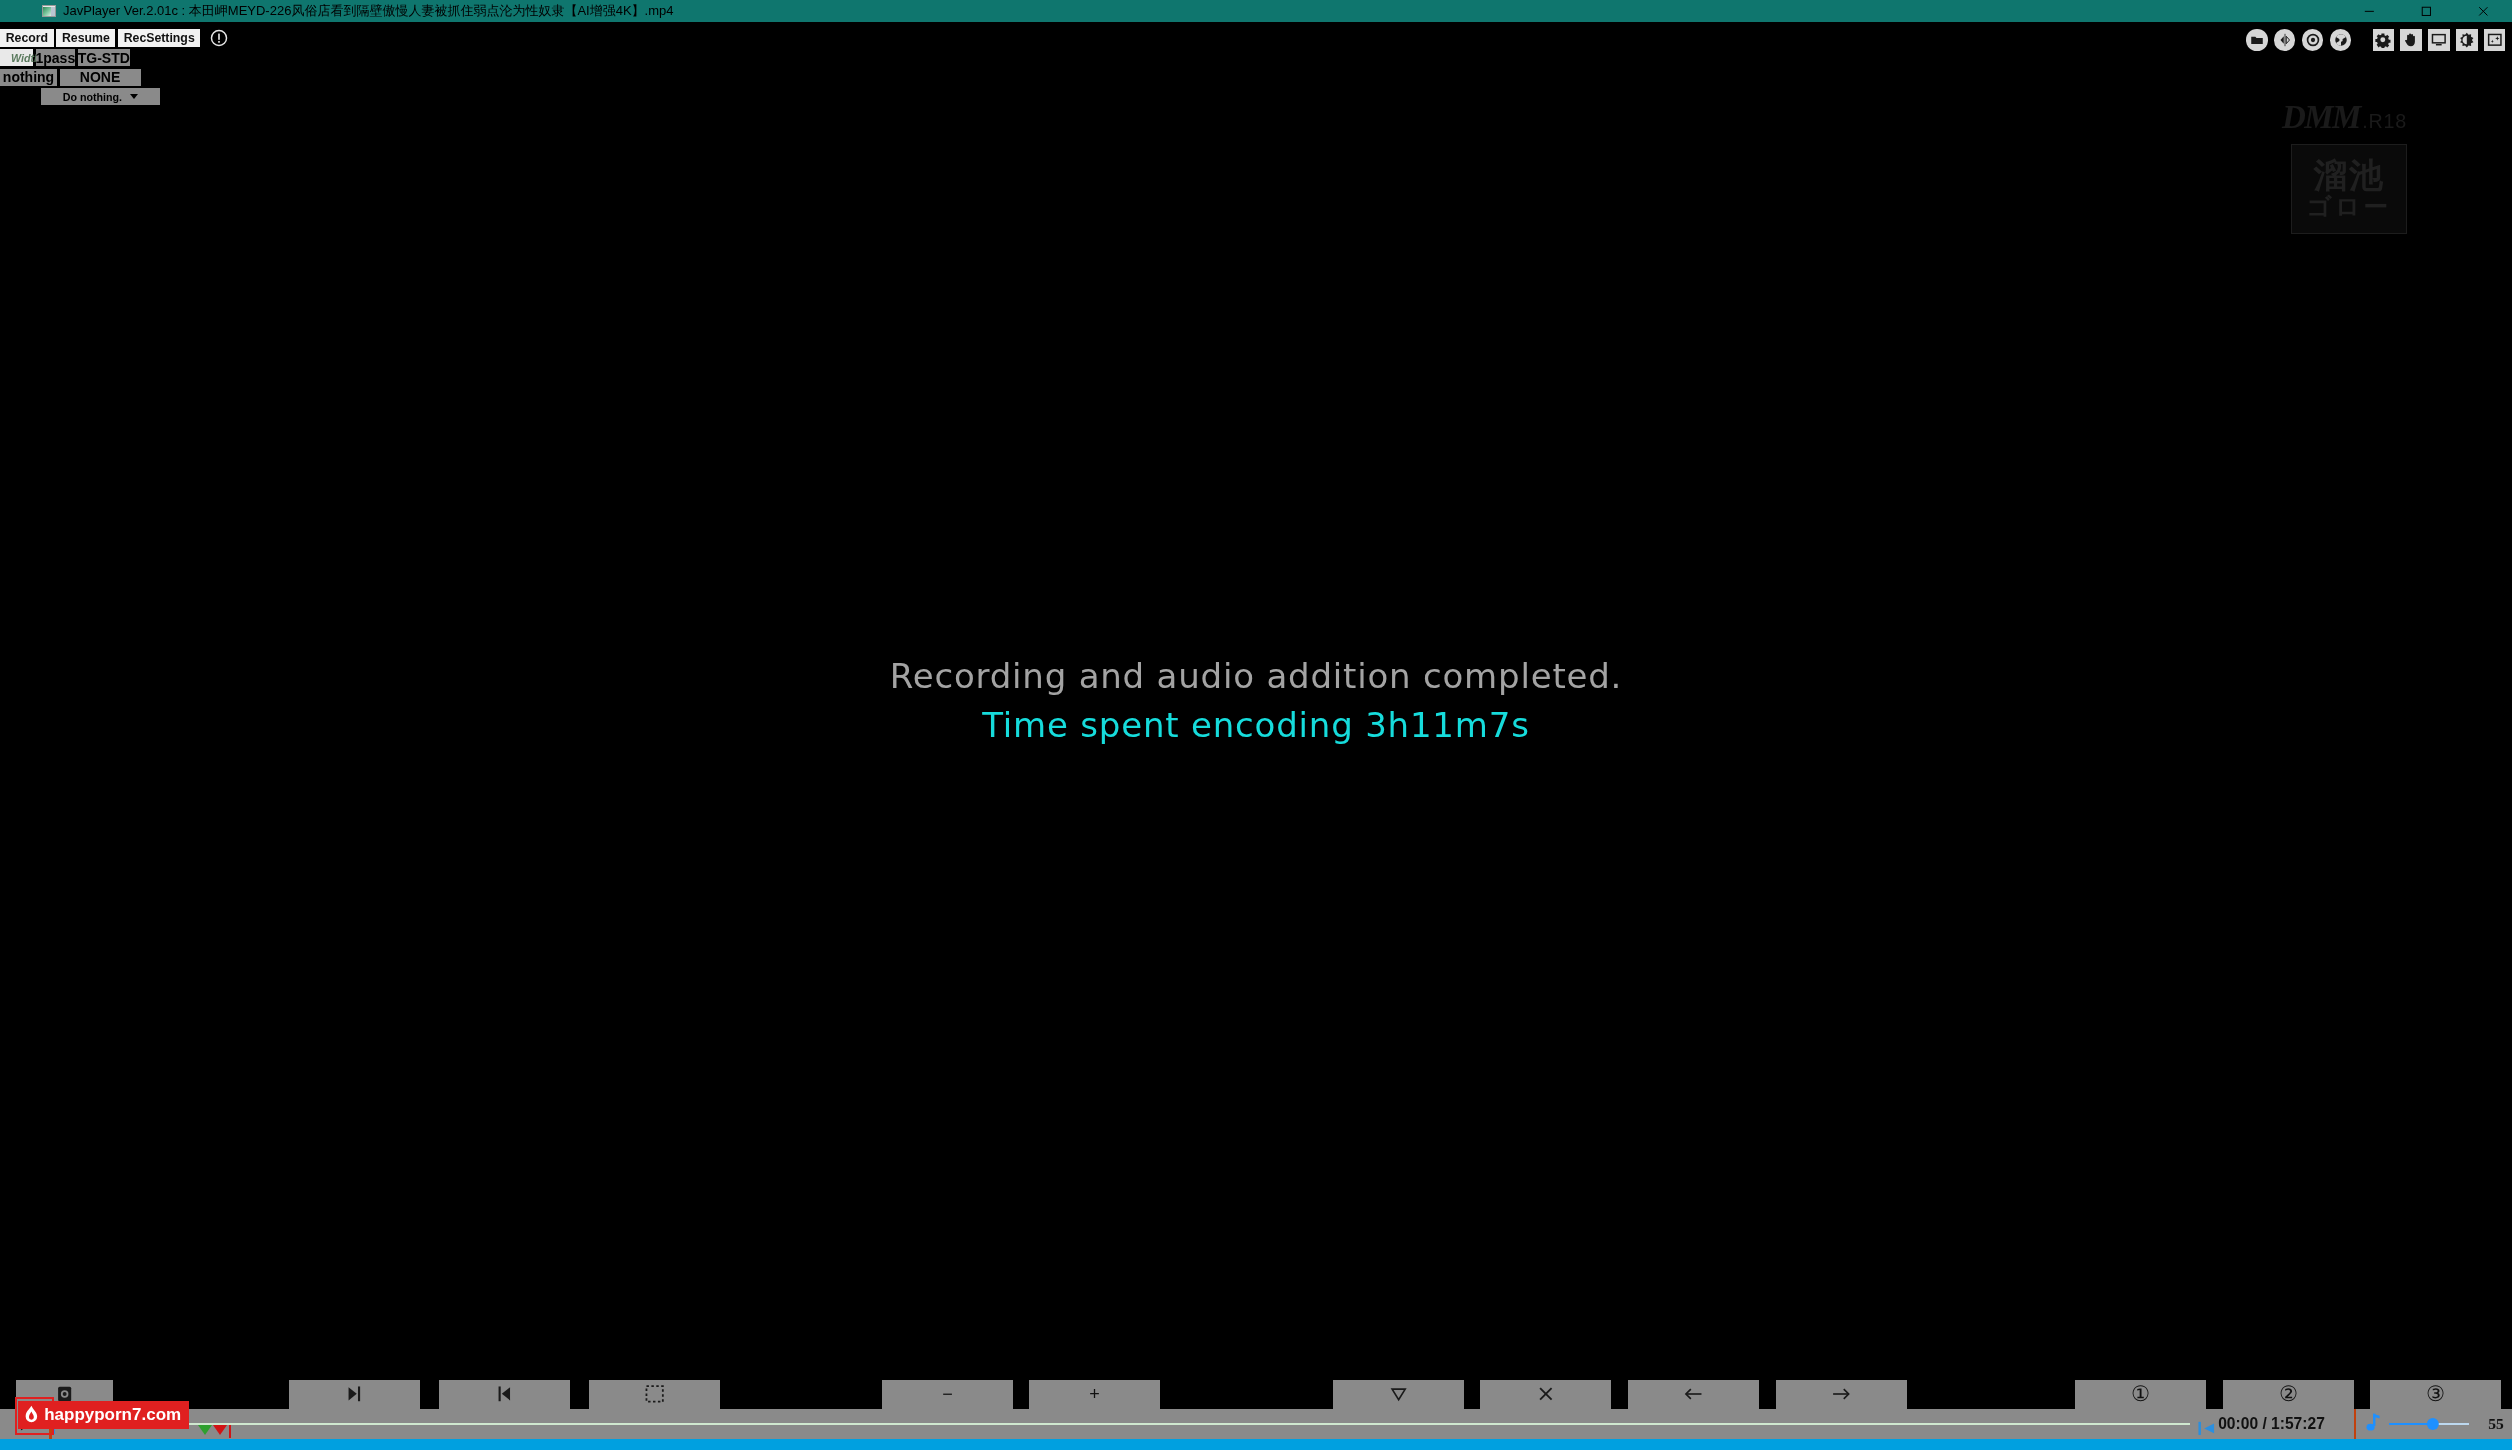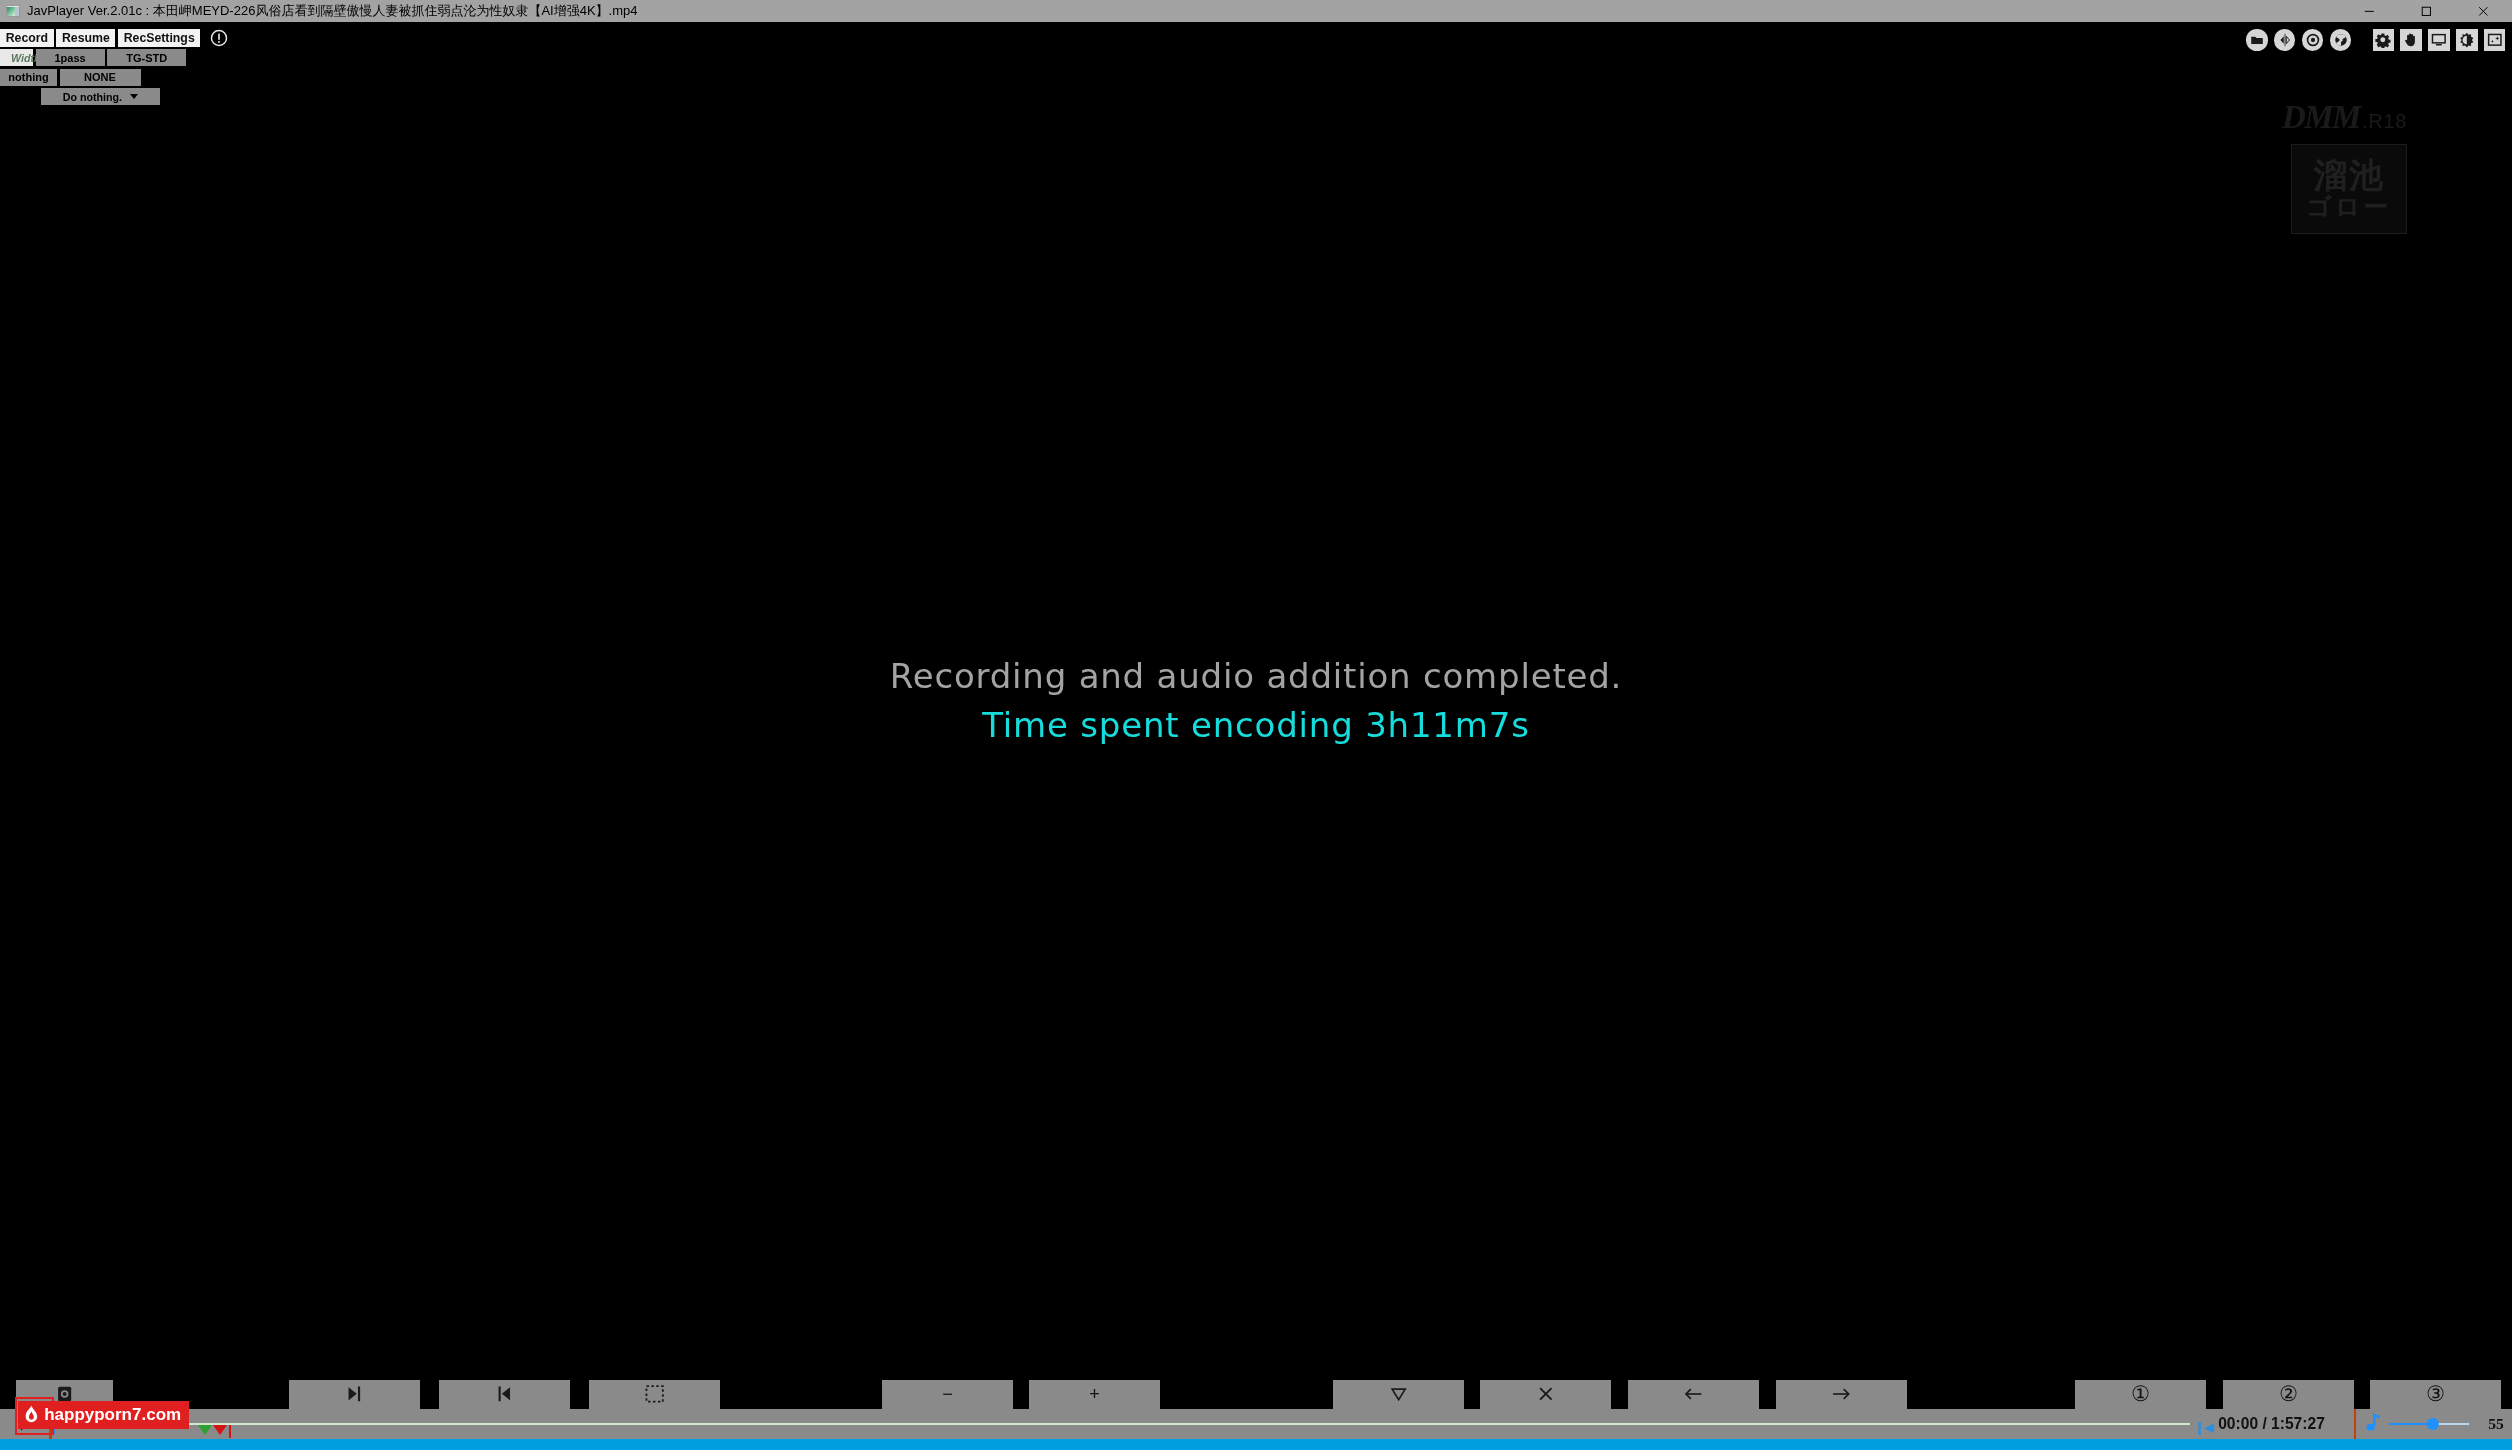--- a/index.html
+++ b/index.html
@@ -7,22 +7,22 @@
     width: 2512px; height: 1450px;
     background: #000;
     font-family: "Liberation Sans", sans-serif;
     overflow: hidden;
   }
 
   
   .titlebar {
     position: absolute; top: 0; left: 0;
     width: 2512px; height: 22px;
-    background: #a3a3a3;
-    display: flex; align-items: center;
+    background: #0f766e;
+    display: flex; align-items: center; padding-left: 36px;
   }
   .title-icon {
     width: 14.8px; height: 12.3px; margin-left: 5.7px; margin-right: 6.6px;
     background: #e8e8e8; border: 0.8px solid #999;
     position: relative; flex: 0 0 auto;
   }
   .title-icon::before {
     content: ""; position: absolute; left: 0.8px; top: 0.8px;
     width: 7.4px; height: 9px;
     background: linear-gradient(135deg,#2e8b57 0%, #7ec8a0 55%, #dfeee5 100%);
@@ -59,22 +59,22 @@
   .rec-row { display: flex; gap: 2.5px; align-items: stretch; }
   .btn-light {
     background: #f2f2f2; color: #111;
     font-size: 12.3px; font-weight: 700;
     padding: 1.6px 5.7px; height: 18px;
     display: flex; align-items: center; justify-content: center;
     border: none; white-space: nowrap;
   }
   .btn-grey {
     background: #8a8a8a; color: #000;
-    font-size: 11px; font-weight: 700;
-    height: 17px; padding: 0 19px;
+    font-size: 14px; font-weight: 700;
+    height: 17px; padding: 0 0;
     display: flex; align-items: center; justify-content: center;
     border: none; white-space: nowrap;
   }
   .field-width {
     background: #e9e9e9; color: #5b7a5e;
     font-size: 10.7px; font-style: italic; font-weight: 700;
     height: 17px; width: 33px;
     display: flex; align-items: center; justify-content: flex-start;
     padding-left: 11px;
   }

